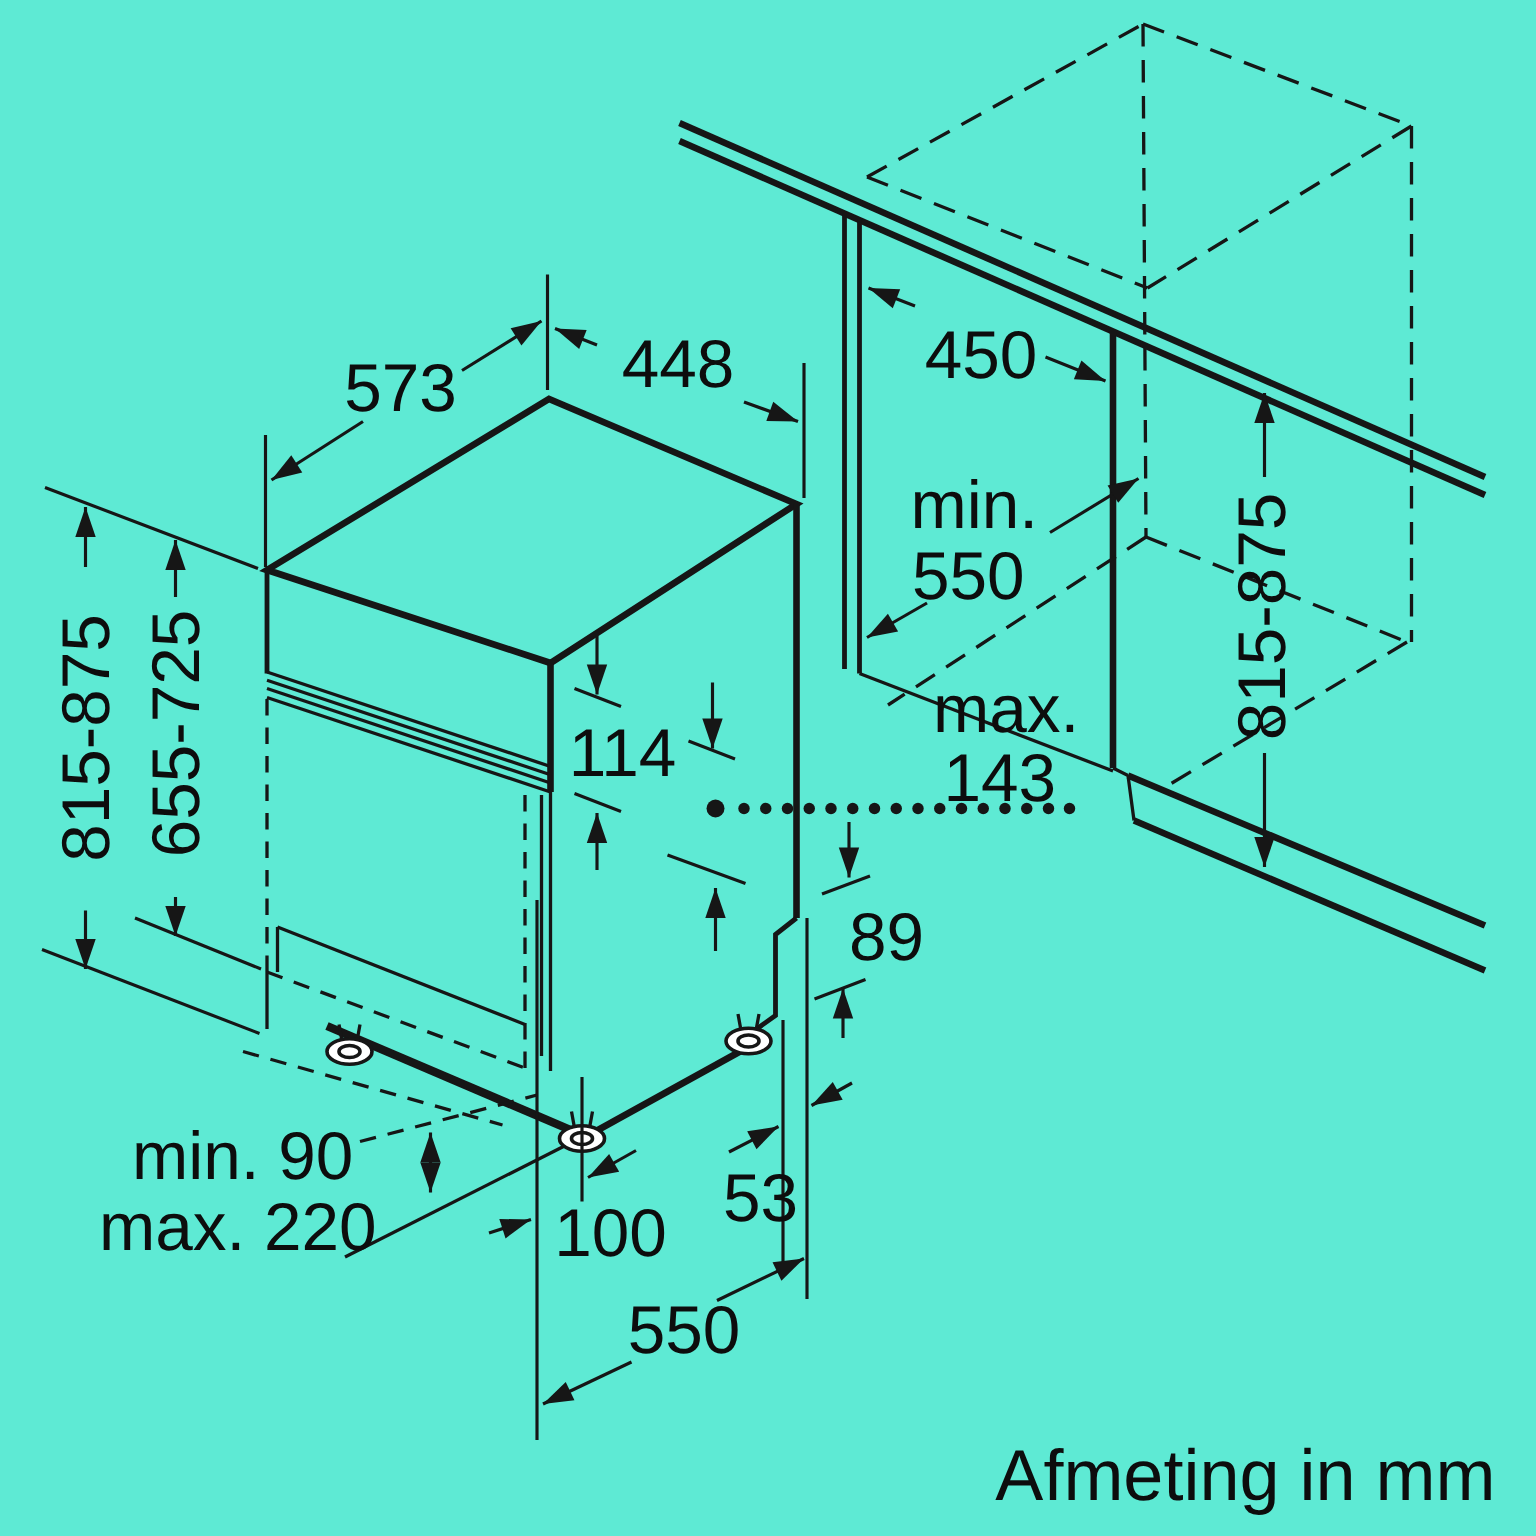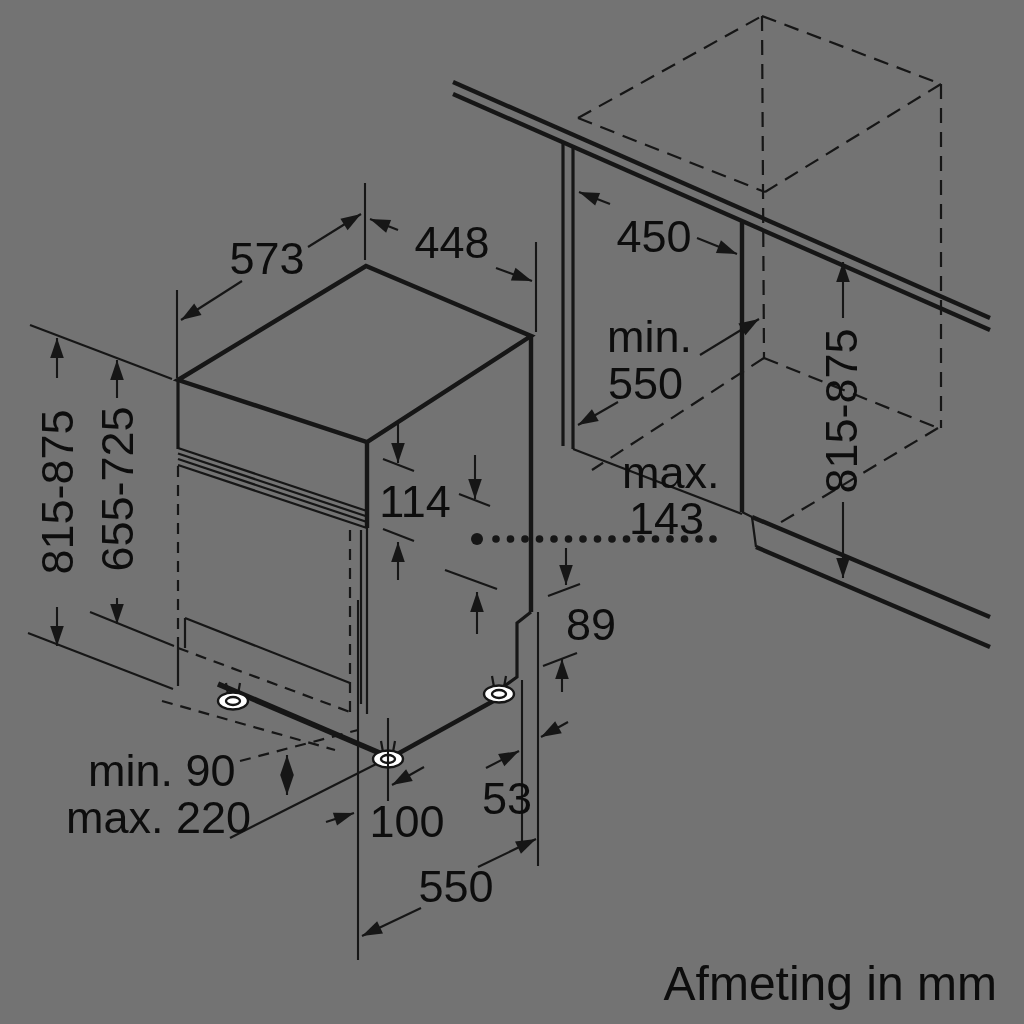--- a/index.html
+++ b/index.html
@@ -1,16 +1,16 @@
 <!DOCTYPE html>
 <html><head>
 <meta charset="utf-8">
 <style>
   html,body{margin:0;padding:0;background:#ffffff;width:1024px;height:1024px;overflow:hidden;}
-  .stage{position:relative;width:1024px;height:1024px;background:#737373;}
+  .stage{position:relative;width:1024px;height:1024px;background:#5eead4;}
   svg{display:block;}
   .ln{stroke:#161616;fill:none;stroke-linecap:butt;stroke-linejoin:miter;}
   .w2{stroke-width:2.2;}
   .w3{stroke-width:3.2;}
   .w4{stroke-width:4.4;}
   .w5{stroke-width:5.6;}
   .dash{stroke-dasharray:15 9;}
   .dash2{stroke-dasharray:11 8;}
   .dim{stroke:#161616;stroke-width:2.1;fill:none;}
   .lbl{font-family:"Liberation Sans","DejaVu Sans",sans-serif;font-size:45px;fill:#0d0d0d;}

